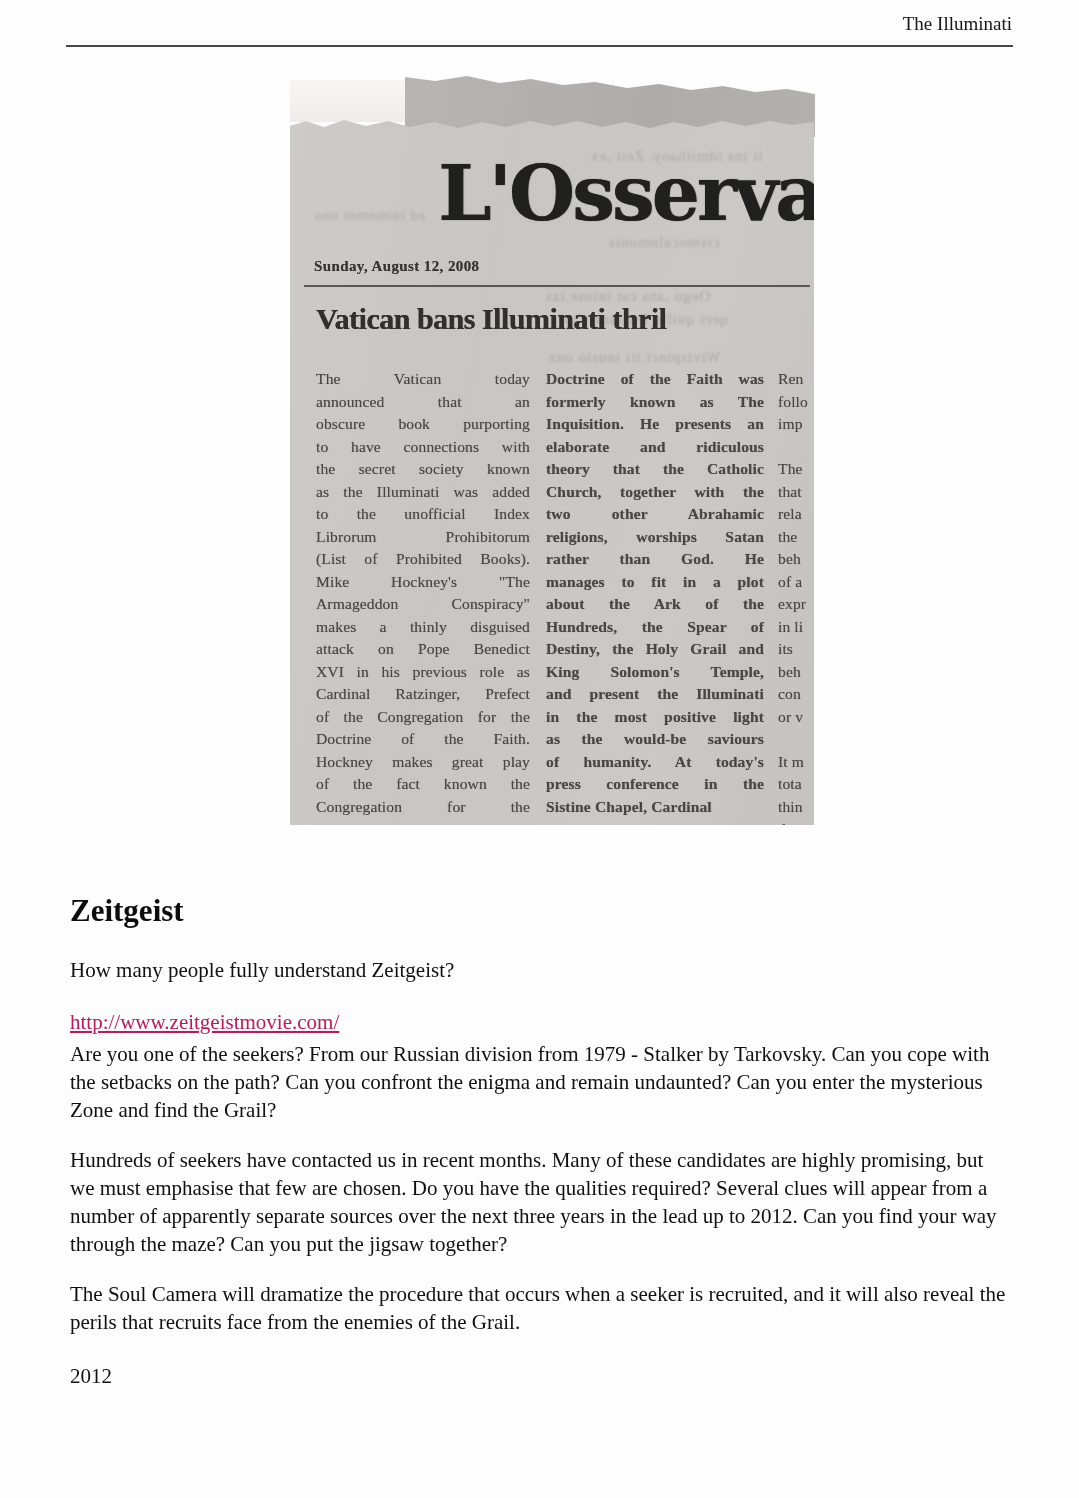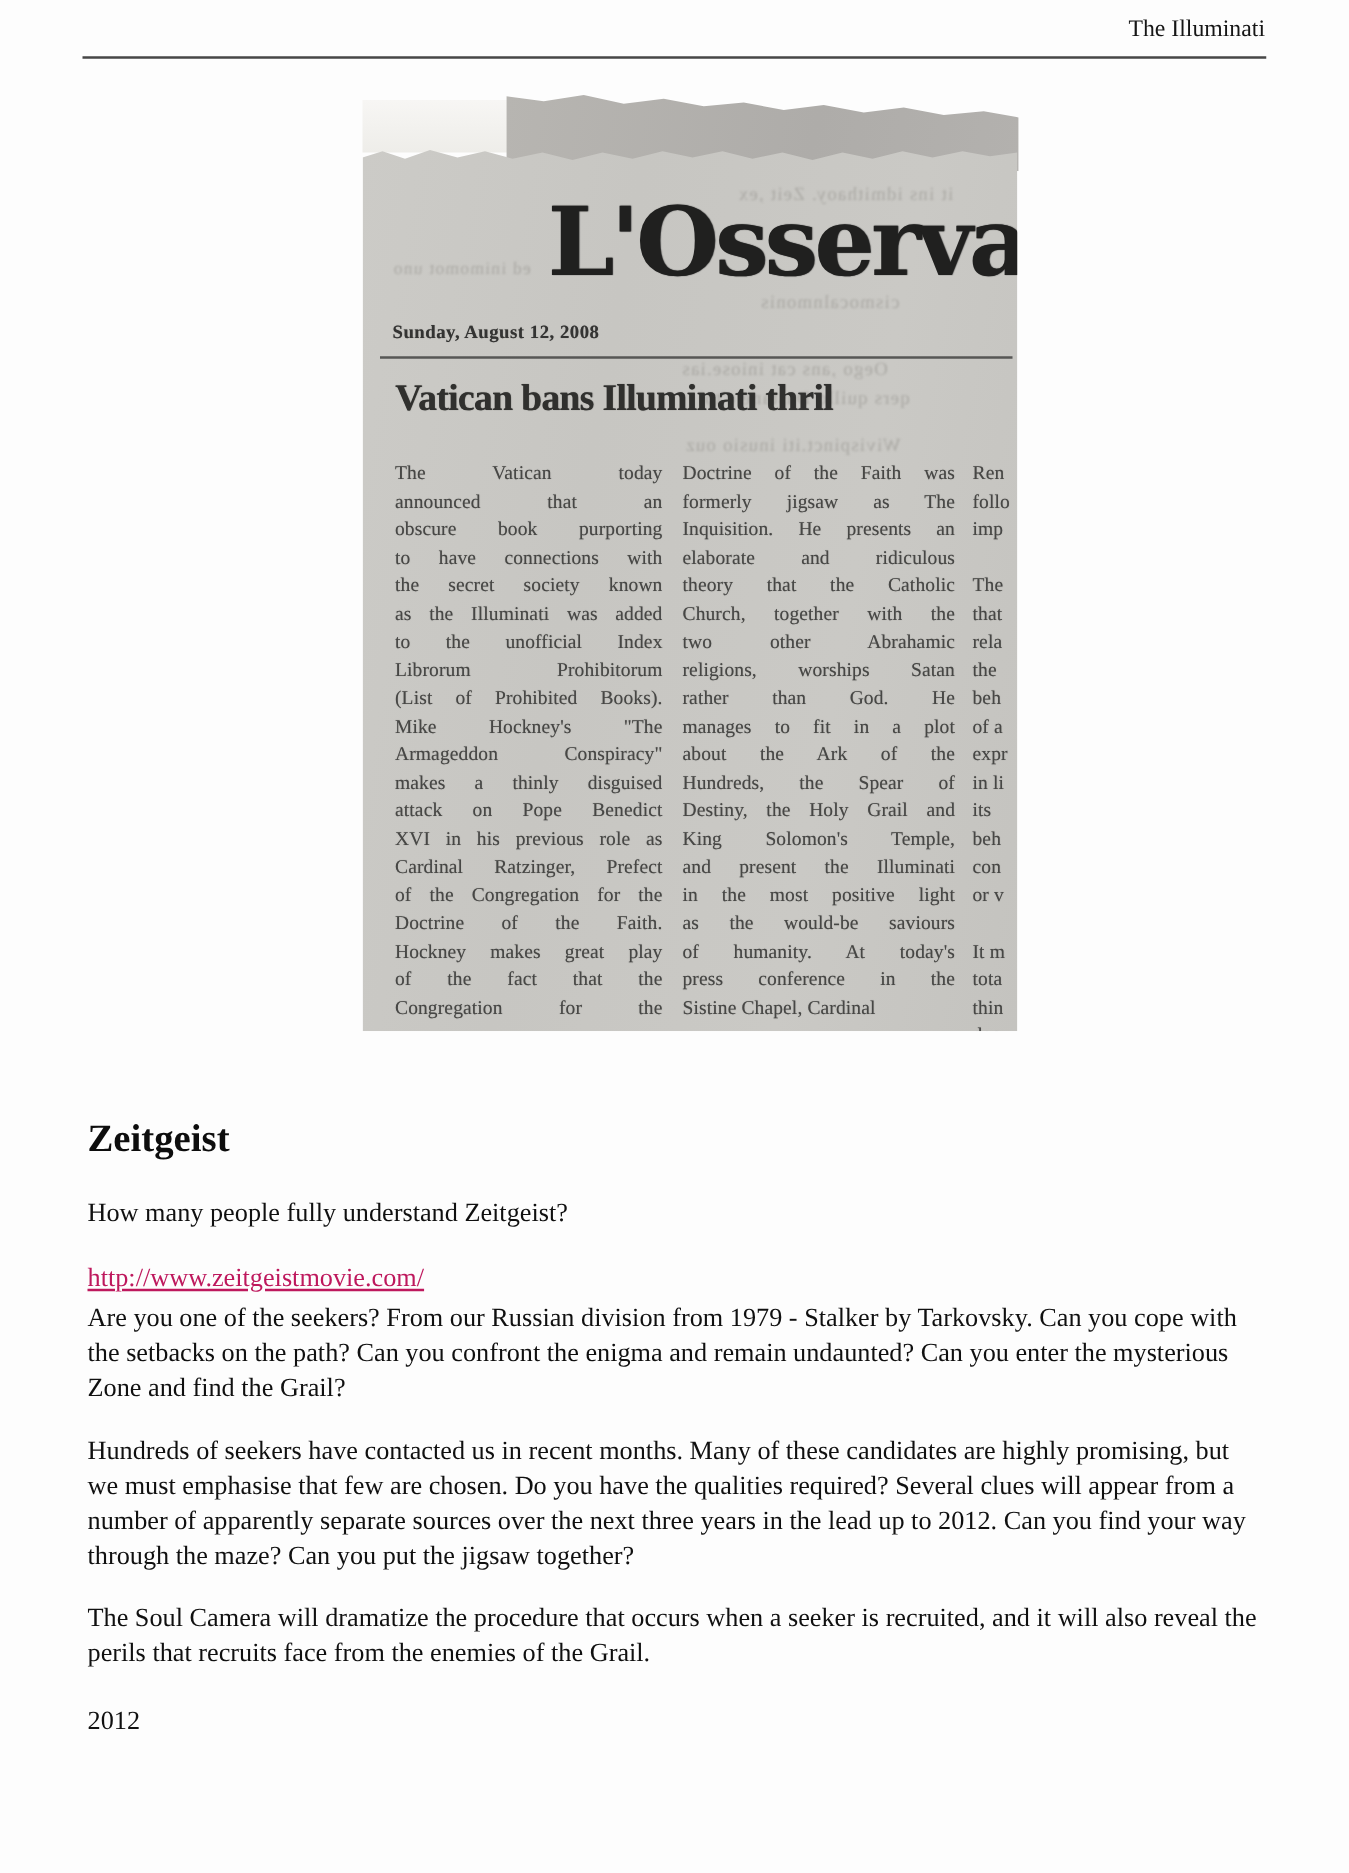--- a/index.html
+++ b/index.html
@@ -30,21 +30,21 @@
   .masthead{position:absolute;left:148px;top:44px;font-size:76px;line-height:1;font-weight:bold;
             font-family:"DejaVu Serif", serif;color:#20201f;white-space:nowrap;letter-spacing:-3px;
             text-shadow:.6px 0 .9px #2a2a2a;}
   .dateline{position:absolute;left:24px;top:146px;font-size:15px;font-weight:bold;color:#343433;
             letter-spacing:.4px;text-shadow:0 0 .6px rgba(50,50,48,.6);}
   .date-rule{position:absolute;left:14px;top:173px;width:506px;height:2px;background:#575755;}
   .headline{position:absolute;left:26px;top:190px;font-size:30px;font-weight:bold;color:#30302e;
             white-space:nowrap;letter-spacing:-.5px;text-shadow:.4px 0 .6px #3a3a38;}
   .col{position:absolute;top:256px;}
   .col1{left:26px;width:214px;}
-  .col2{left:256px;width:218px;}
+  .col2{left:256px;width:218px;font-weight:bold;}
   .col3{left:488px;width:80px;}
   .news-line{font-size:15.6px;line-height:22.5px;height:22.5px;color:#474745;letter-spacing:.1px;
              text-shadow:0 0 .7px rgba(74,74,72,.55);white-space:normal;}
   .just{text-align:justify;text-align-last:justify;}
   .plain{text-align:left !important;text-align-last:left !important;white-space:nowrap;}
 
   
   .content{position:absolute;left:70px;top:893px;width:938px;font-size:21px;line-height:28px;
            color:#101010;}
   .sec-h{margin:0;font-size:31px;line-height:36px;font-weight:bold;color:#0d0d0d;}
@@ -94,26 +94,26 @@
         <div class="news-line just">(List of Prohibited Books).</div>
         <div class="news-line just">Mike Hockney's "The</div>
         <div class="news-line just">Armageddon Conspiracy"</div>
         <div class="news-line just">makes a thinly disguised</div>
         <div class="news-line just">attack on Pope Benedict</div>
         <div class="news-line just">XVI in his previous role as</div>
         <div class="news-line just">Cardinal Ratzinger, Prefect</div>
         <div class="news-line just">of the Congregation for the</div>
         <div class="news-line just">Doctrine of the Faith.</div>
         <div class="news-line just">Hockney makes great play</div>
-        <div class="news-line just">of the fact that the</div>
+        <div class="news-line just">of the fact known the</div>
         <div class="news-line just">Congregation for the</div>
       </div>
     <div class="col col2">
         <div class="news-line just">Doctrine of the Faith was</div>
-        <div class="news-line just">formerly jigsaw as The</div>
+        <div class="news-line just">formerly known as The</div>
         <div class="news-line just">Inquisition. He presents an</div>
         <div class="news-line just">elaborate and ridiculous</div>
         <div class="news-line just">theory that the Catholic</div>
         <div class="news-line just">Church, together with the</div>
         <div class="news-line just">two other Abrahamic</div>
         <div class="news-line just">religions, worships Satan</div>
         <div class="news-line just">rather than God. He</div>
         <div class="news-line just">manages to fit in a plot</div>
         <div class="news-line just">about the Ark of the</div>
         <div class="news-line just">Hundreds, the Spear of</div>

